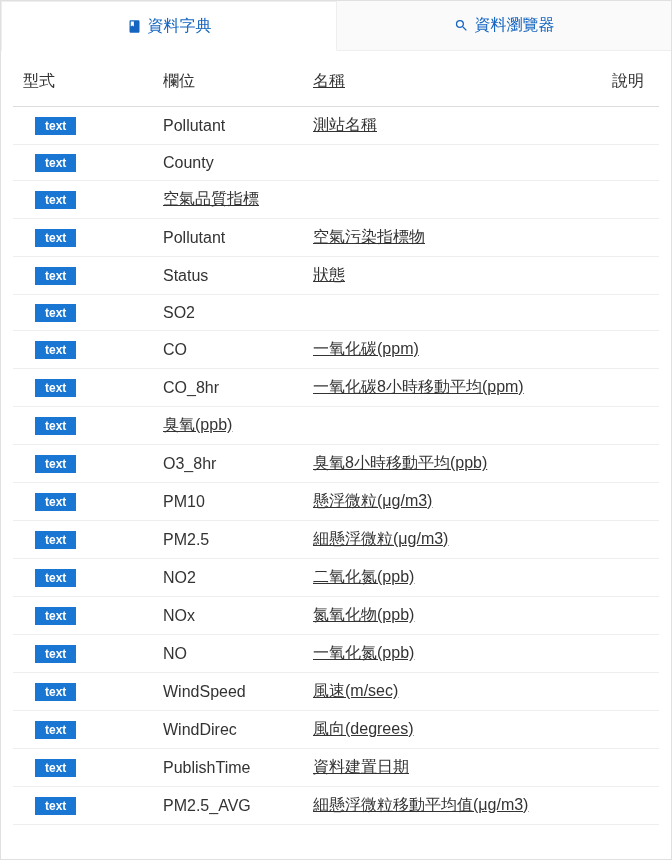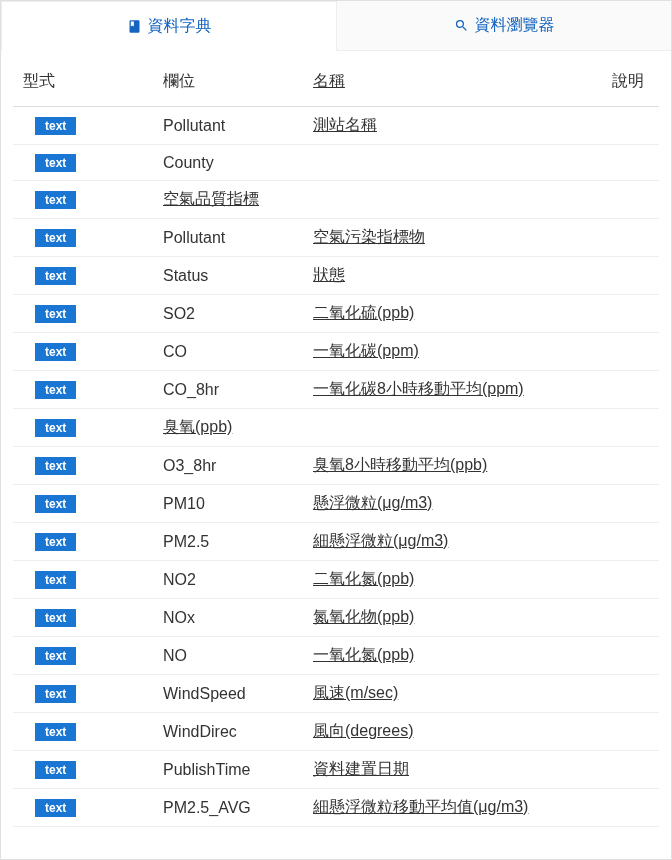--- a/index.html
+++ b/index.html
@@ -137,21 +137,20 @@
         </div>
         <div class="row">
           <div class="col-type"><span class="type-badge">text</span></div>
           <div class="col-field">Status</div>
           <div class="col-name">狀態</div>
           <div class="col-desc"></div>
         </div>
         <div class="row">
           <div class="col-type"><span class="type-badge">text</span></div>
           <div class="col-field">SO2</div>
-          <div class="col-name">二氧化硫(ppb)</div>
           <div class="col-desc"></div>
         </div>
         <div class="row">
           <div class="col-type"><span class="type-badge">text</span></div>
           <div class="col-field">CO</div>
           <div class="col-name">一氧化碳(ppm)</div>
           <div class="col-desc"></div>
         </div>
         <div class="row">
           <div class="col-type"><span class="type-badge">text</span></div>

